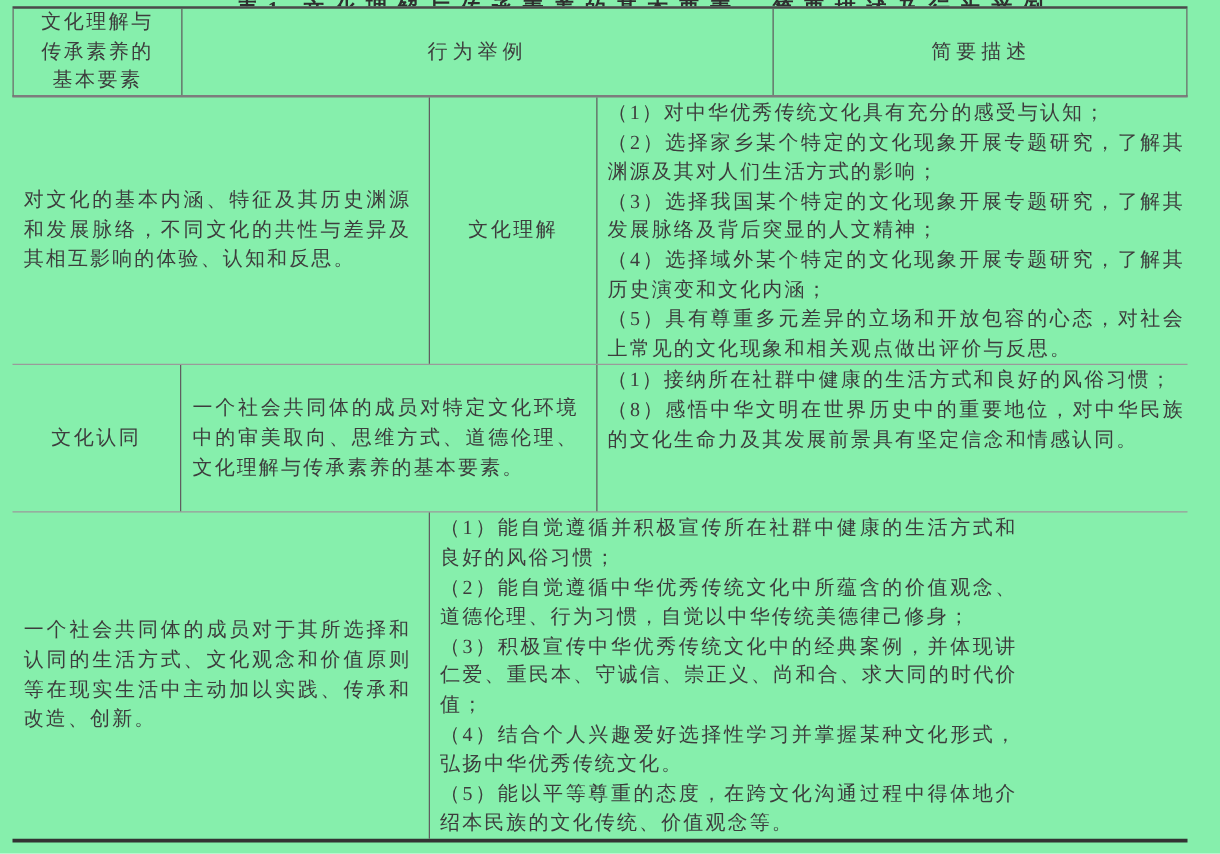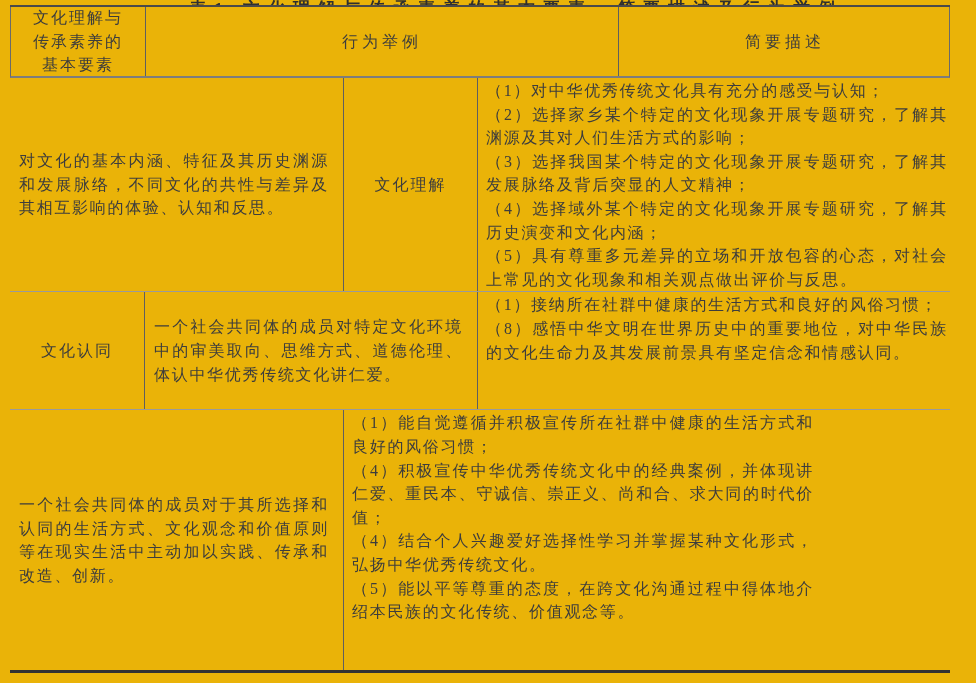--- a/index.html
+++ b/index.html
@@ -2,21 +2,21 @@
 <html><head>
 <meta charset="utf-8">
 <style>
   * { margin:0; padding:0; box-sizing:border-box; }
   html,body { width:976px; height:683px; background:#ffffff; overflow:hidden; }
   body {
     font-family:"Liberation Serif","DejaVu Serif",serif;
     color:#3d3d3d;
     position:relative;
   }
-  .page { position:absolute; inset:0; background:#eab308; }
+  .page { position:absolute; inset:0; background:#86efac; }
 
   
   .caption-clip {
     position:absolute; left:178px; top:0; width:676px; height:5px;
     overflow:hidden; text-align:center;
   }
   .caption-clip span {
     display:inline-block; margin-top:-14px;
     font-size:17px; letter-spacing:8px; color:#2f2f2f; white-space:nowrap;
     font-weight:bold;
@@ -86,34 +86,35 @@
         <div class="example">（2）选择家乡某个特定的文化现象开展专题研究，了解其渊源及其对人们生活方式的影响；</div>
         <div class="example">（3）选择我国某个特定的文化现象开展专题研究，了解其发展脉络及背后突显的人文精神；</div>
         <div class="example">（4）选择域外某个特定的文化现象开展专题研究，了解其历史演变和文化内涵；</div>
         <div class="example">（5）具有尊重多元差异的立场和开放包容的心态，对社会上常见的文化现象和相关观点做出评价与反思。</div>
       </div>
     </div>
 
     <div class="t-row body-row-1">
       <div class="cell c1">文化认同</div>
       <div class="cell c2">
-        <div class="desc">一个社会共同体的成员对特定文化环境中的审美取向、思维方式、道德伦理、体认中华优秀传统文化讲仁爱。</div>
+        <div class="desc">一个社会共同体的成员对特定文化环境中的审美取向、思维方式、道德伦理、文化理解与传承素养的基本要素。</div>
       </div>
       <div class="cell c3">
         <div class="example">（1）接纳所在社群中健康的生活方式和良好的风俗习惯；</div>
         <div class="example">（8）感悟中华文明在世界历史中的重要地位，对中华民族的文化生命力及其发展前景具有坚定信念和情感认同。</div>
       </div>
     </div>
 
     <div class="t-row body-row-2">
       <div class="cell c2">
         <div class="desc">一个社会共同体的成员对于其所选择和认同的生活方式、文化观念和价值原则等在现实生活中主动加以实践、传承和改造、创新。</div>
       </div>
       <div class="cell c3">
         <div class="example">（1）能自觉遵循并积极宣传所在社群中健康的生活方式和良好的风俗习惯；</div>
-        <div class="example">（4）积极宣传中华优秀传统文化中的经典案例，并体现讲仁爱、重民本、守诚信、崇正义、尚和合、求大同的时代价值；</div>
+        <div class="example">（2）能自觉遵循中华优秀传统文化中所蕴含的价值观念、道德伦理、行为习惯，自觉以中华传统美德律己修身；</div>
+        <div class="example">（3）积极宣传中华优秀传统文化中的经典案例，并体现讲仁爱、重民本、守诚信、崇正义、尚和合、求大同的时代价值；</div>
         <div class="example">（4）结合个人兴趣爱好选择性学习并掌握某种文化形式，弘扬中华优秀传统文化。</div>
         <div class="example">（5）能以平等尊重的态度，在跨文化沟通过程中得体地介绍本民族的文化传统、价值观念等。</div>
       </div>
     </div>
 
   </div>
 </div>
 
 </body></html>

